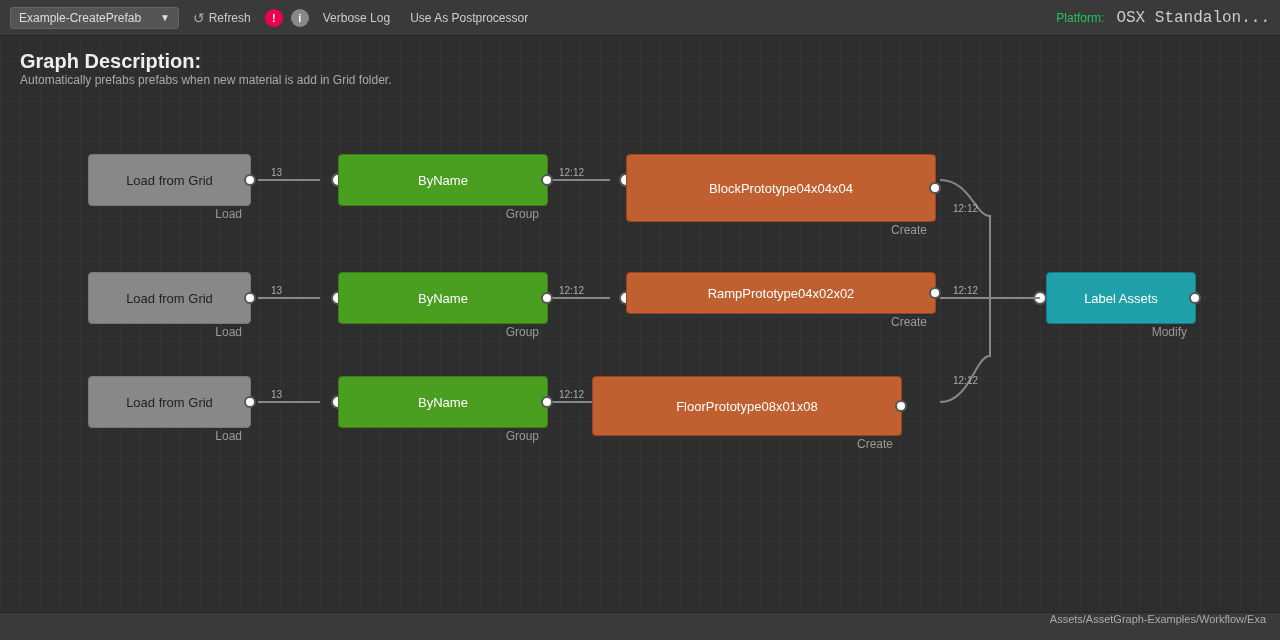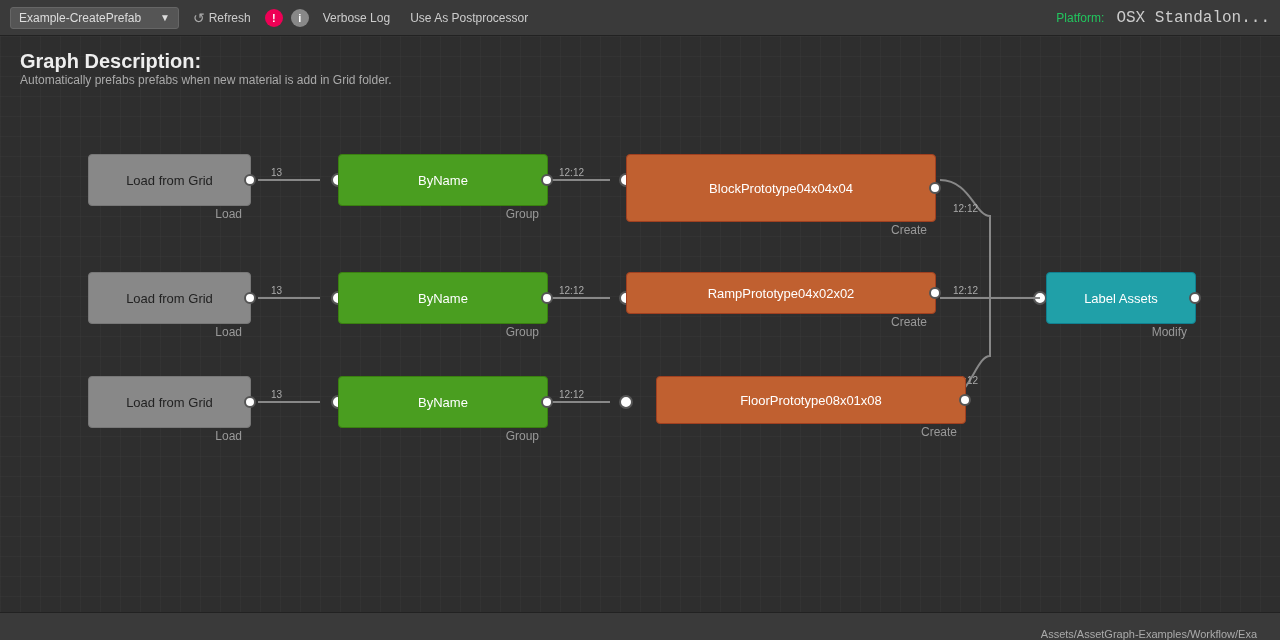--- a/index.html
+++ b/index.html
@@ -173,22 +173,22 @@
     .conn-label {
       fill: #aaa;
       font-size: 10px;
     }
     
     #bottombar {
       height: 28px;
       background: #3a3a3a;
       border-top: 1px solid #222;
       display: flex;
-      align-items: flex-end;
-      padding: 0 23px;
+      align-items: flex-start;
+      padding: 0 14px;
       flex-shrink: 0;
     }
     #path-label {
       color: #aaa;
       font-size: 11px;
       margin-left: auto;
     }
   </style>
 </head>
 <body>
@@ -309,21 +309,21 @@
           <div class="connector connector-out"></div>
           <span class="node-label" style="right:8px; left:auto; bottom:-16px;">Load</span>
         </div>
 
         <div class="node node-byname" style="left:338px; top:250px; width:210px; height:52px;">
           <span>ByName</span>
           <div class="connector connector-out"></div>
           <span class="node-label" style="right:8px; left:auto; bottom:-16px;">Group</span>
         </div>
 
-        <div class="node node-prototype" style="left:656px; top:250px; width:310px; height:48px;">
+        <div class="node node-prototype" style="left:592px; top:250px; width:310px; height:60px;">
           <span>FloorPrototype08x01x08</span>
           <div class="connector connector-out"></div>
           <span class="node-label" style="right:8px; left:auto; bottom:-16px;">Create</span>
         </div>
 
       </div>
     </div>
   </div>
 
   <div id="bottombar">

